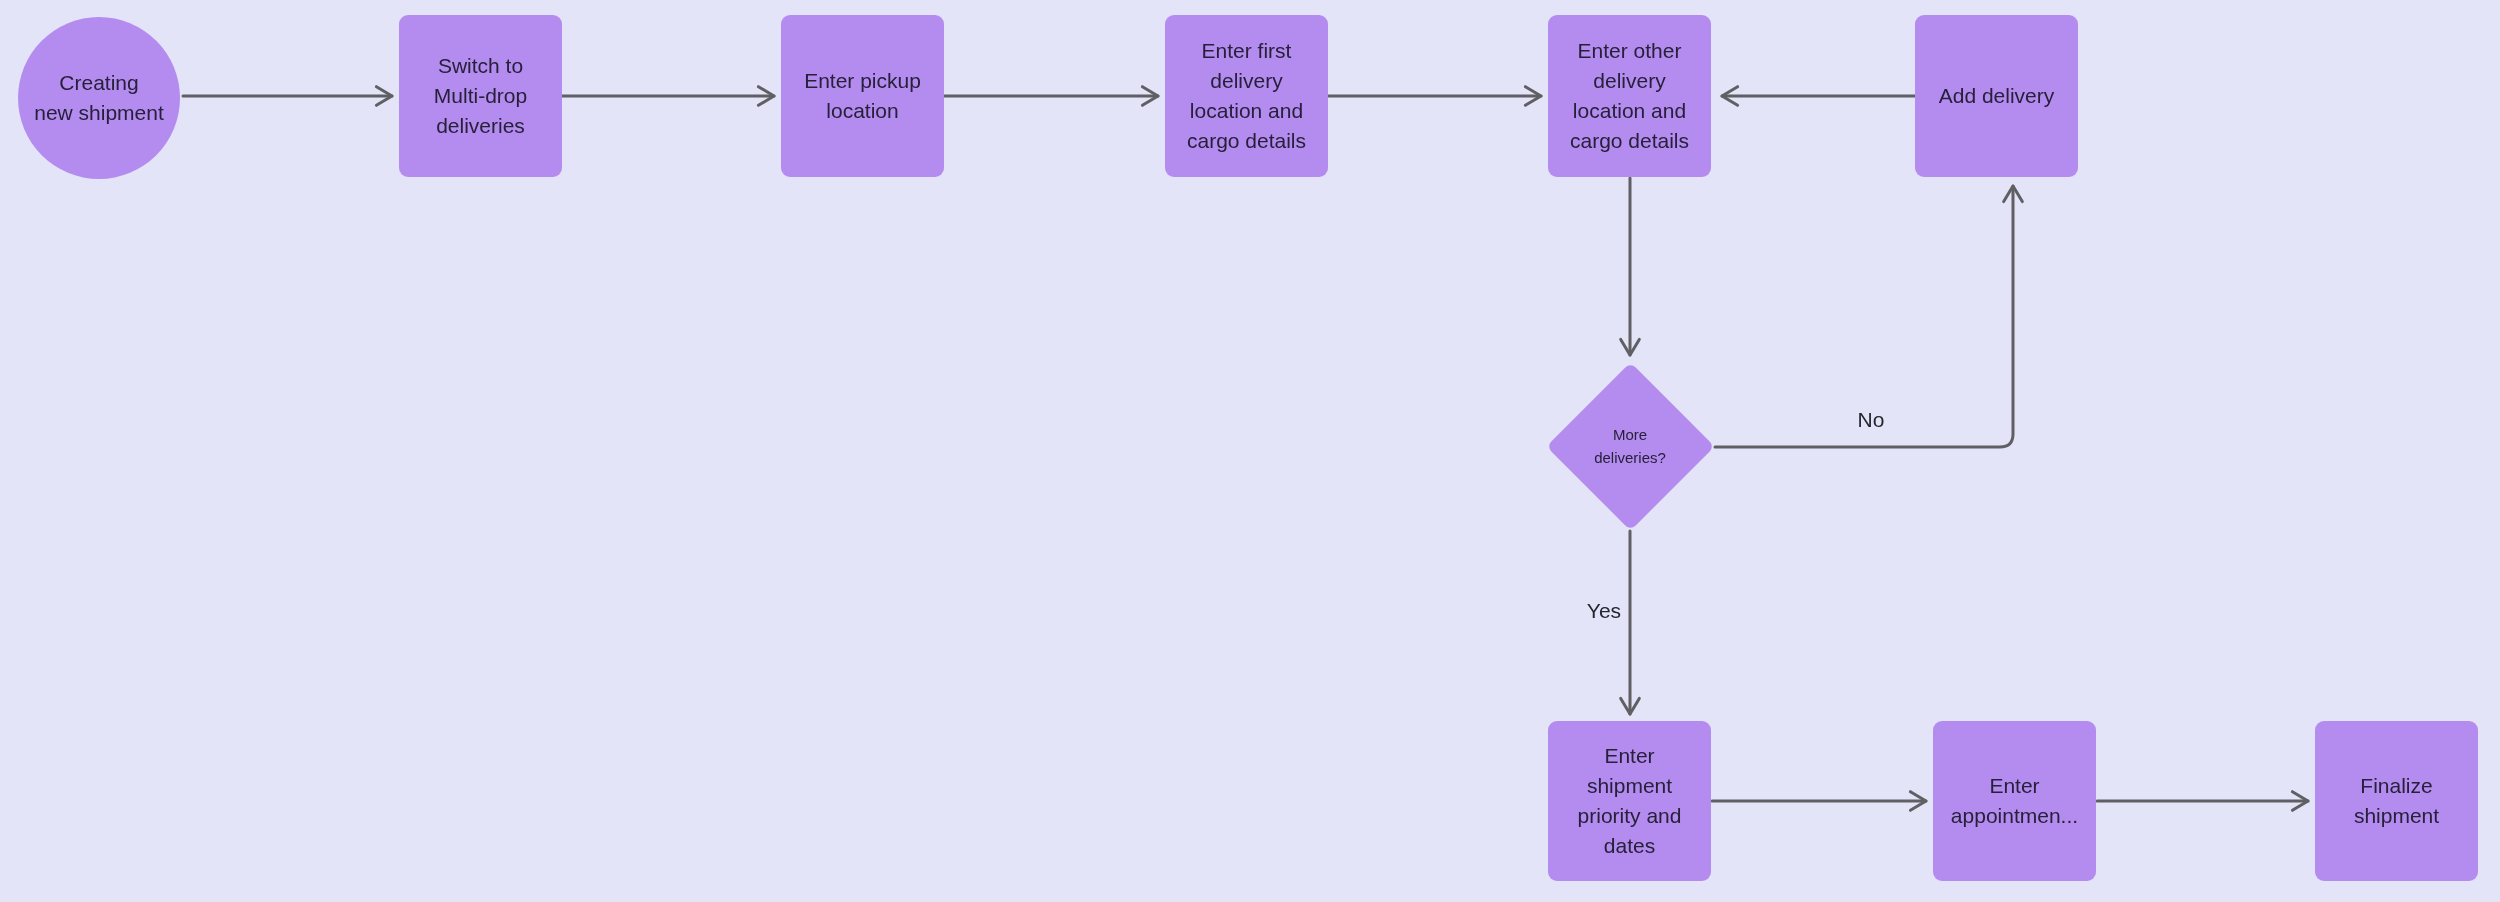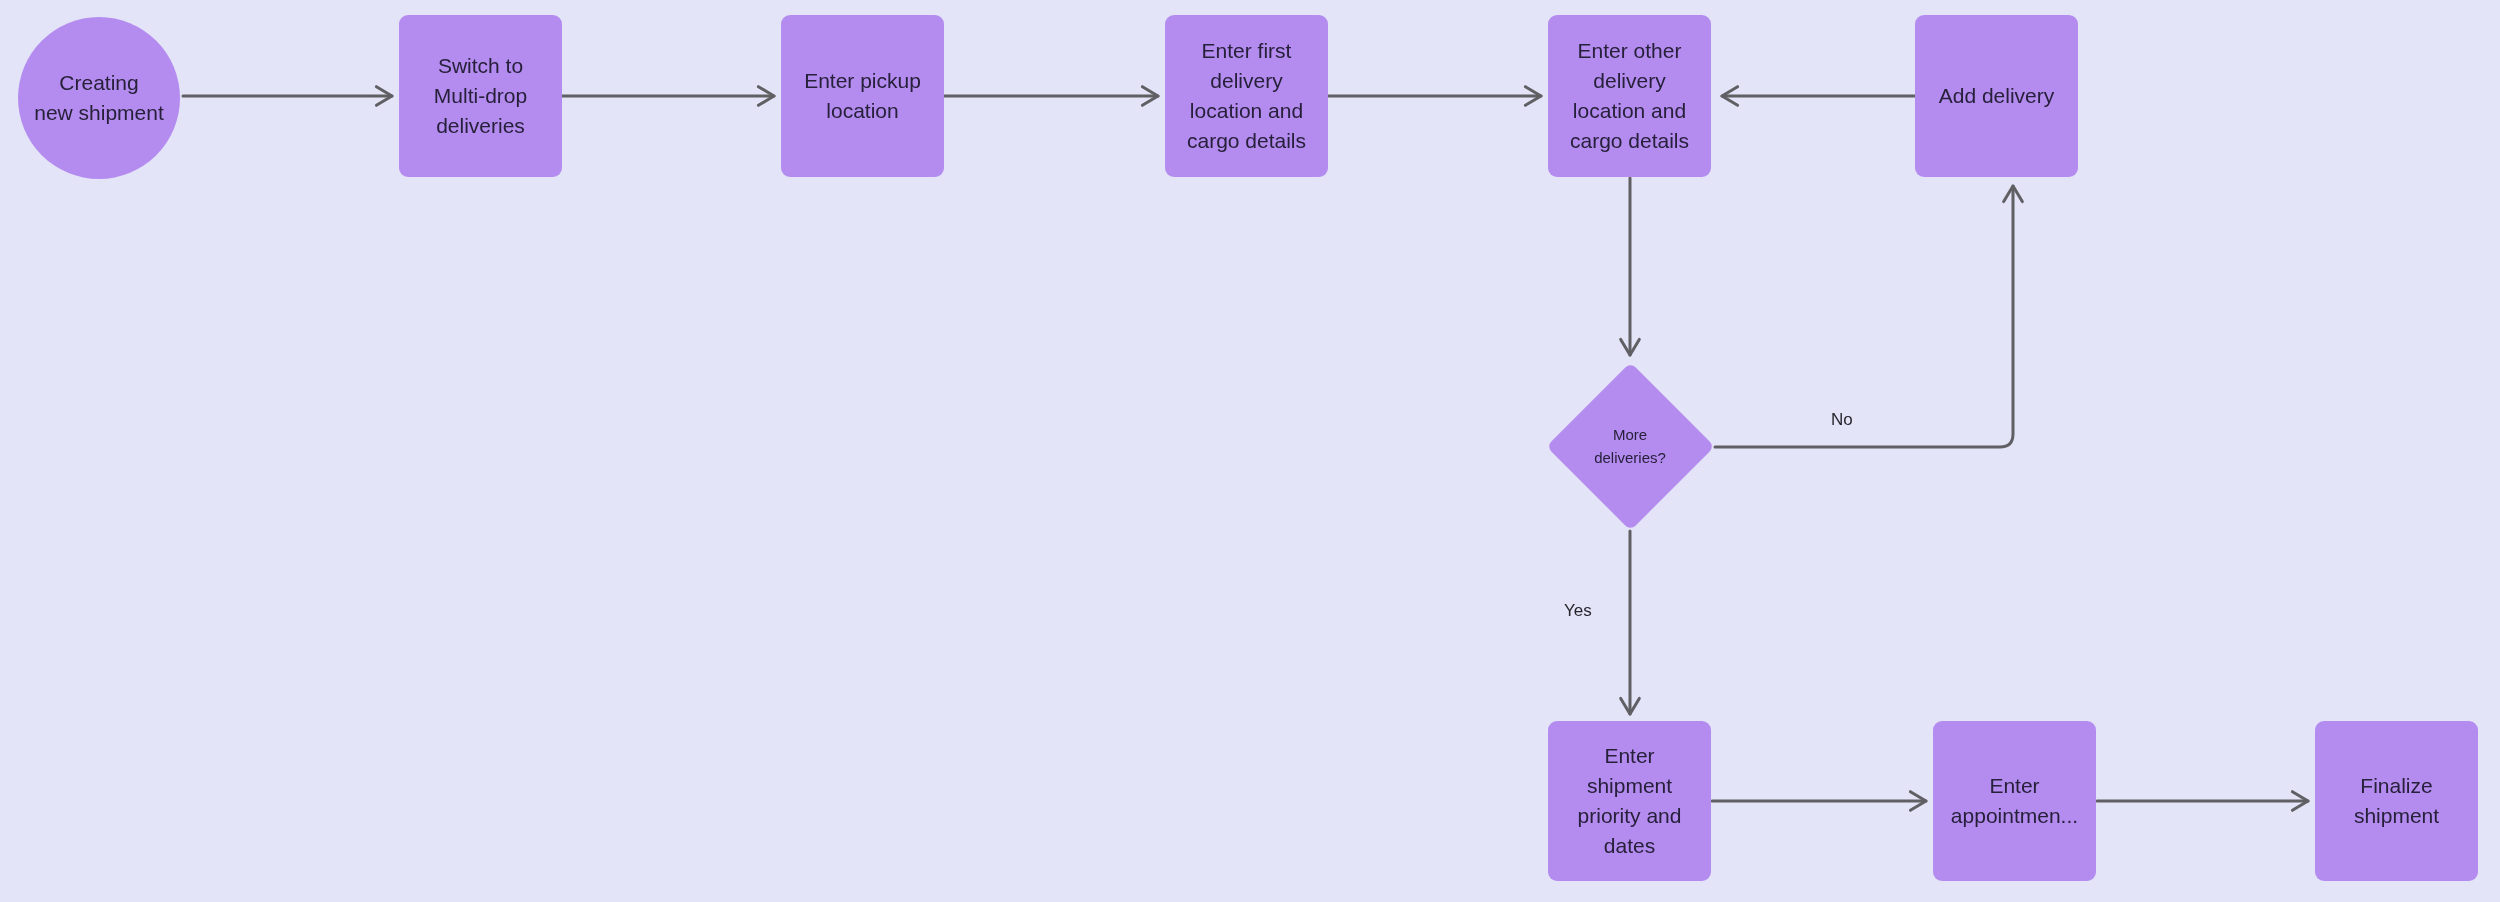--- a/index.html
+++ b/index.html
@@ -87,23 +87,23 @@
     justify-content: center;
     text-align: center;
     color: var(--node-text);
     font-size: 15px;
     line-height: 23px;
     white-space: pre-line;
   }
   .edge-label {
     position: absolute;
     width: 80px;
-    text-align: left;
+    text-align: center;
     color: var(--label-text);
-    font-size: 17px;
+    font-size: 21px;
     line-height: 24px;
   }
   .edge-label.no  { left: 1831px; top: 408px; }
   .edge-label.yes { left: 1564px; top: 599px; }
 </style>
 </head>
 <body>
 
 <div class="stage">
 

